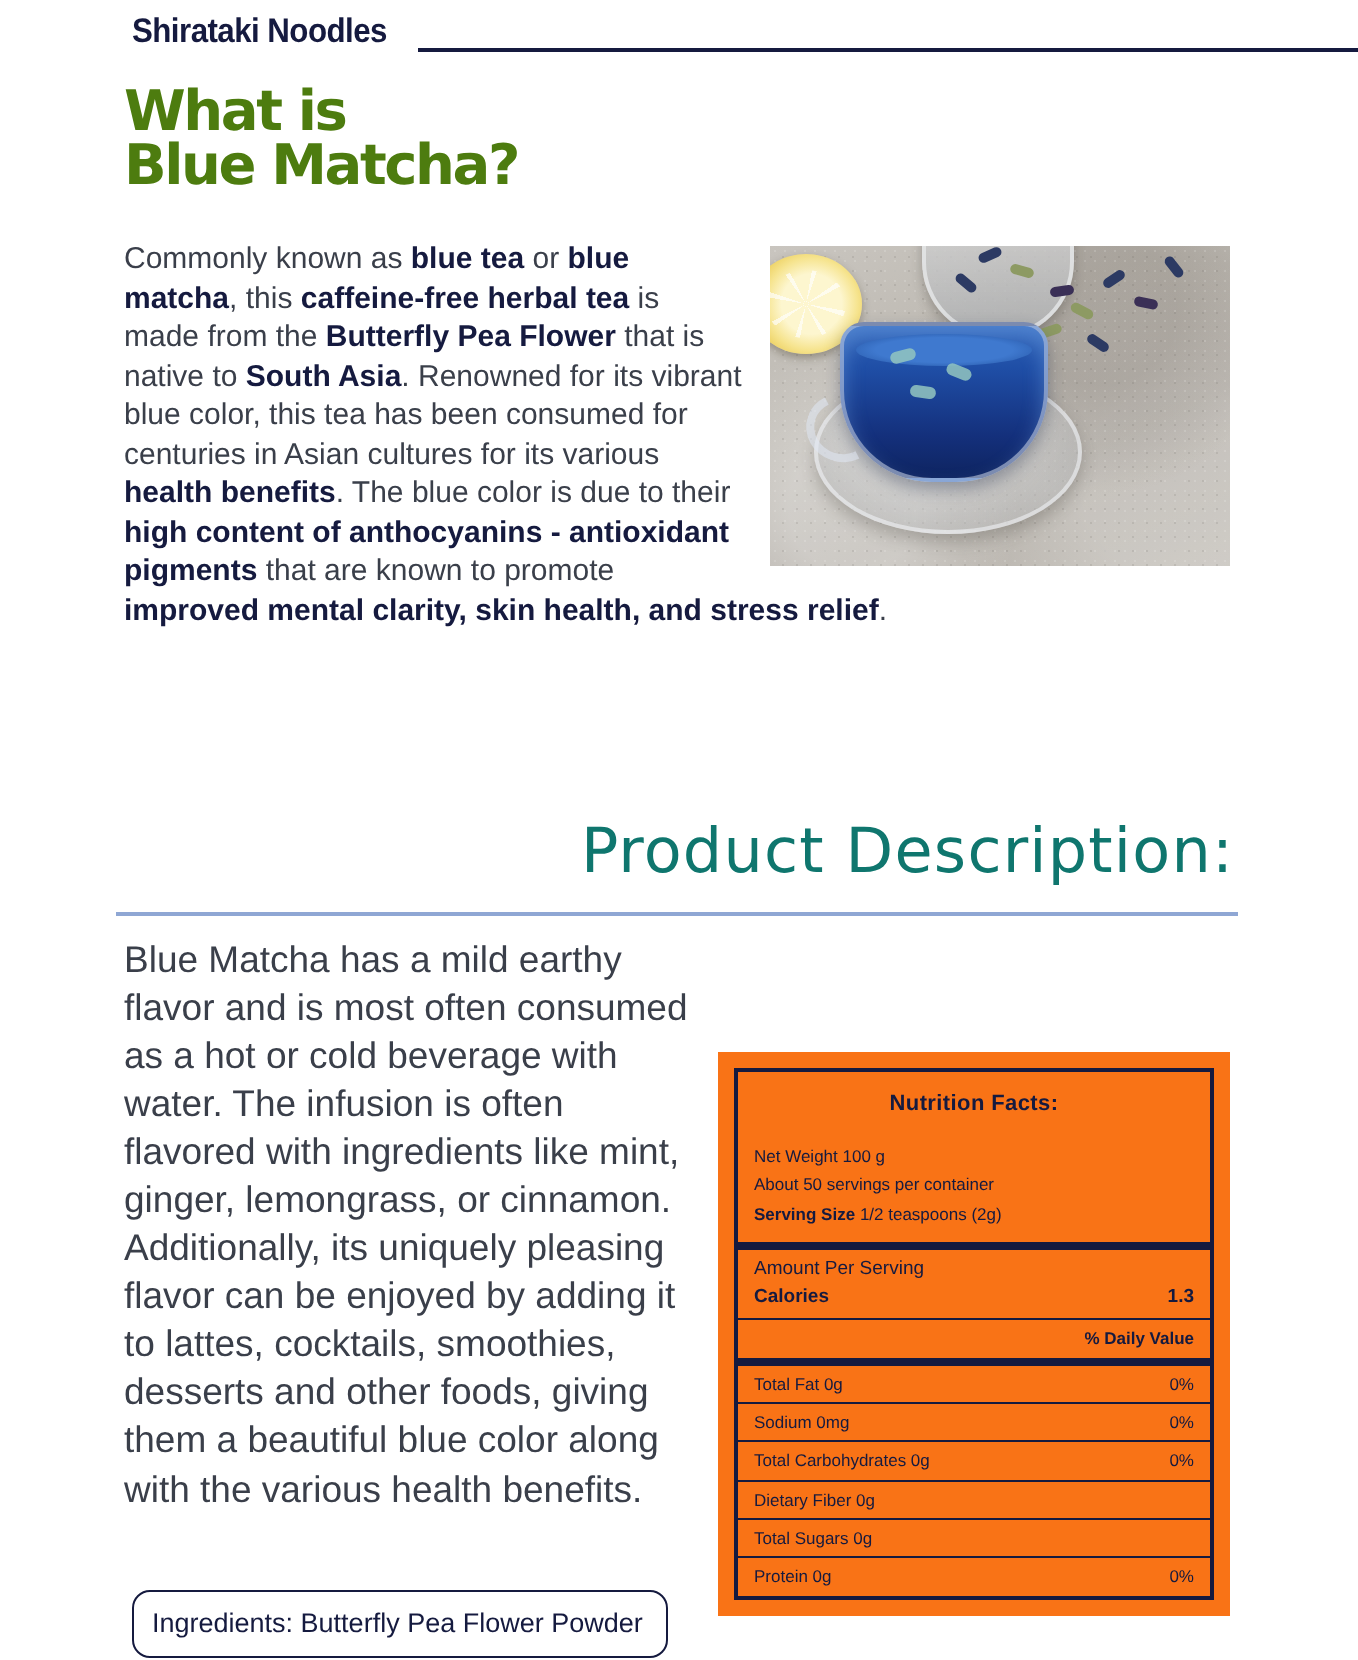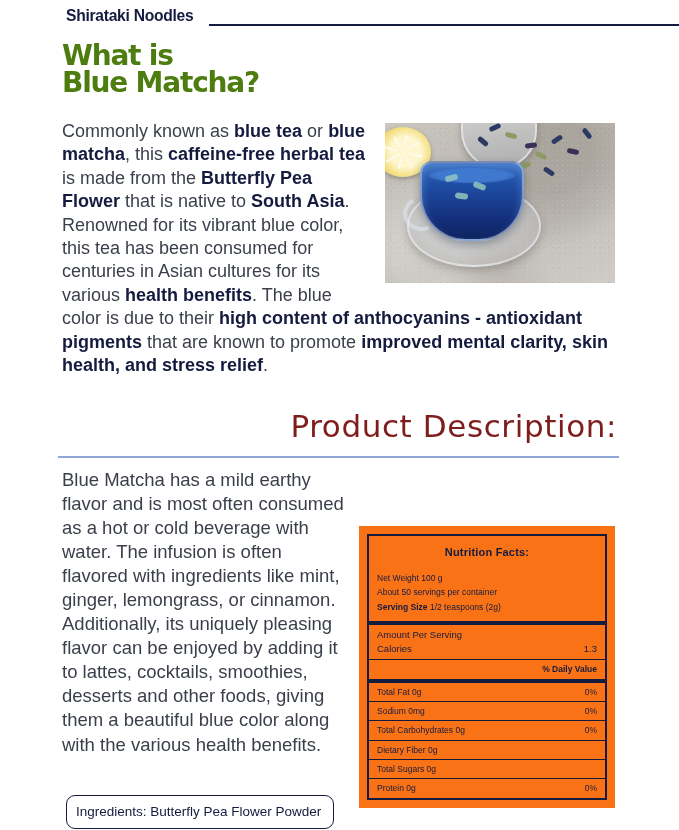--- a/index.html
+++ b/index.html
@@ -62,21 +62,21 @@
     color: #4d7c0f;
   }
   .main-title .ln { display: block; white-space: nowrap; }
 
   
   .intro {
     position: absolute;
     left: 62px;
     top: 120px;
     width: 553px;
-    font-size: 18px;
+    font-size: 15px;
     line-height: 1.30;
     color: #3a3f4a;
     text-align: left;
   }
   .intro b { color: #151a3f; font-weight: bold; }
 
   .hero-photo {
     float: right;
     width: 230px;
     height: 160px;
@@ -167,21 +167,21 @@
   .pd-heading {
     position: absolute;
     left: 62px;
     right: 62px;
     top: 409px;
     text-align: right;
     font-family: "DejaVu Sans", sans-serif;
     font-size: 31px;
     line-height: 1.1;
     letter-spacing: 0.6px;
-    color: #7f1d1d;
+    color: #0f766e;
   }
   .pd-rule {
     position: absolute;
     left: 58px;
     width: 561px;
     top: 456px;
     height: 2px;
     background: #8fa7d4;
   }
 
@@ -244,21 +244,21 @@
   .nf-dv {
     border-top: 1.5px solid #151a3f;
     padding: 3px 8px;
     text-align: right;
     font-weight: bold;
   }
   .nf-amount {
     font-size: 9.5px;
   }
   .nf-amount .cal {
-    font-weight: normal;
+    font-weight: bold;
     display: flex;
     justify-content: space-between;
   }
 
   
   .ingredients {
     position: absolute;
     left: 66px;
     top: 778px;
     width: 268px;

